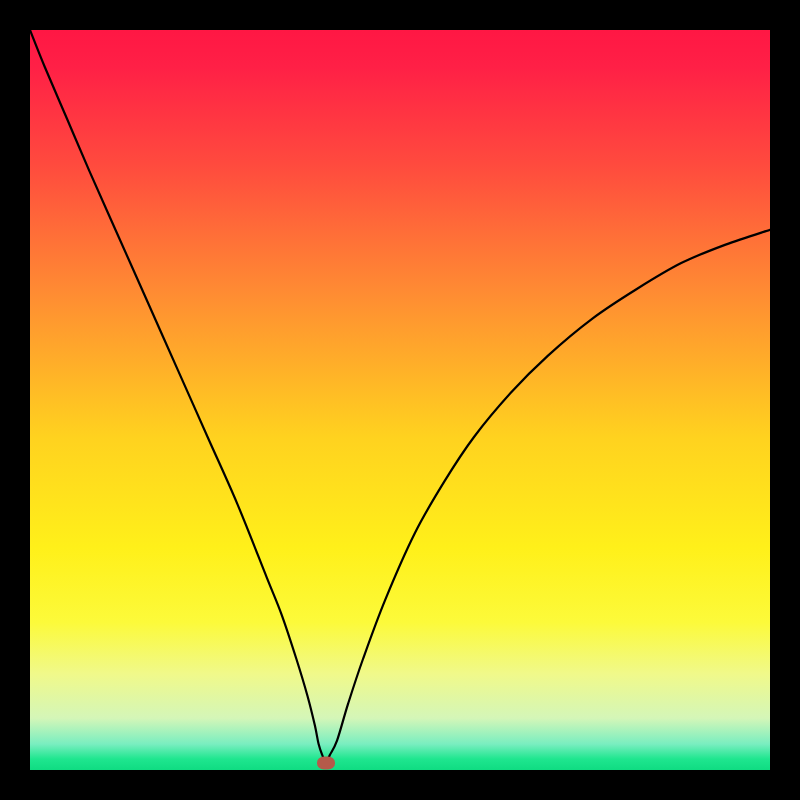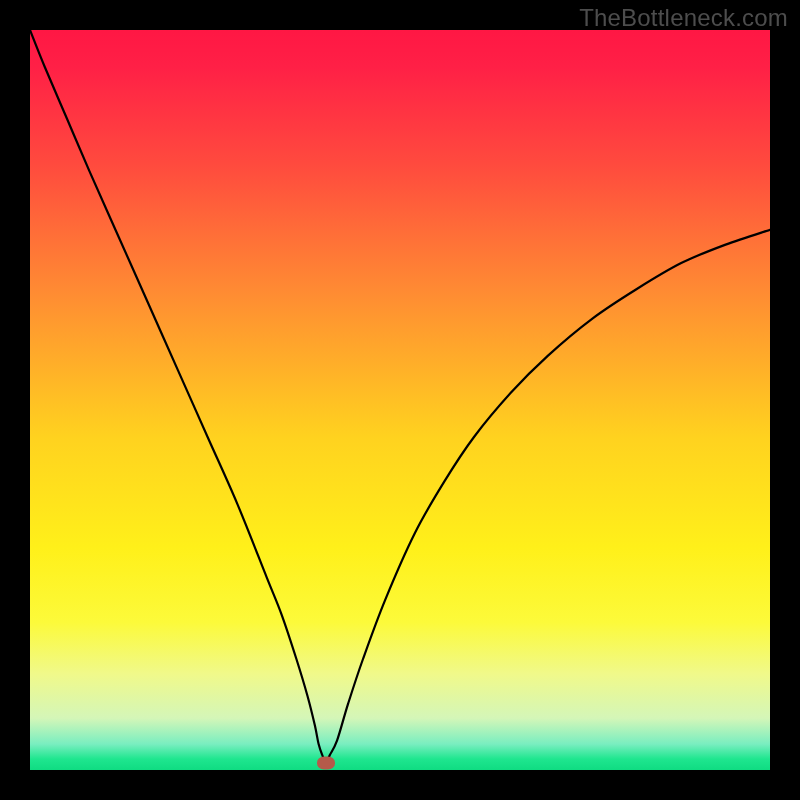--- a/index.html
+++ b/index.html
@@ -54,21 +54,20 @@
     border-radius: 7px / 6px;
     background: #b55a4a;
     transform: translate(-50%, -50%);
     z-index: 3;
   }
 </style>
 </head>
 <body>
 
 <div class="stage">
-  <div class="watermark">TheBottleneck.com</div>
 
   <div class="plot-frame">
     <svg class="gradient" viewBox="0 0 740 740" preserveAspectRatio="none">
       <defs>
         <linearGradient id="bg-grad" x1="0" y1="0" x2="0" y2="1">
             <stop offset="0.00%" stop-color="#ff1744"></stop>
             <stop offset="5.00%" stop-color="#ff2046"></stop>
             <stop offset="18.00%" stop-color="#ff4a3e"></stop>
             <stop offset="35.00%" stop-color="#ff8a33"></stop>
             <stop offset="55.00%" stop-color="#ffd21f"></stop>

